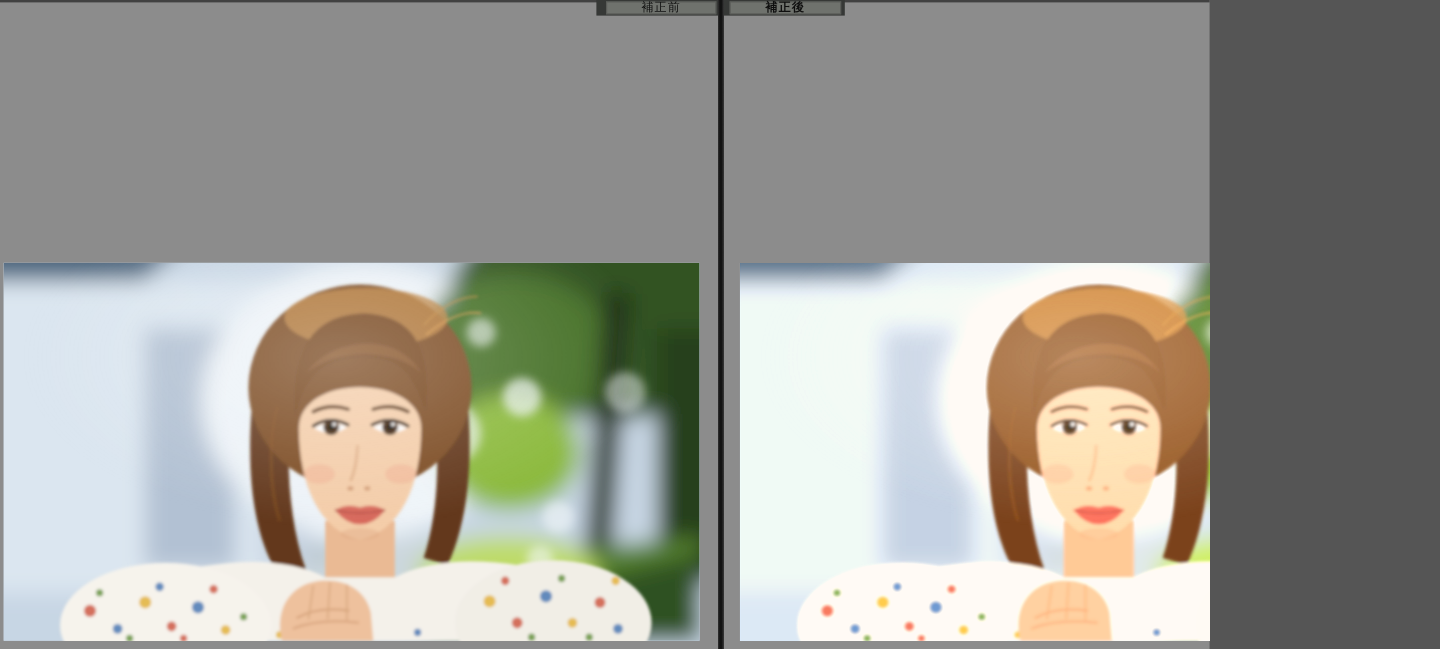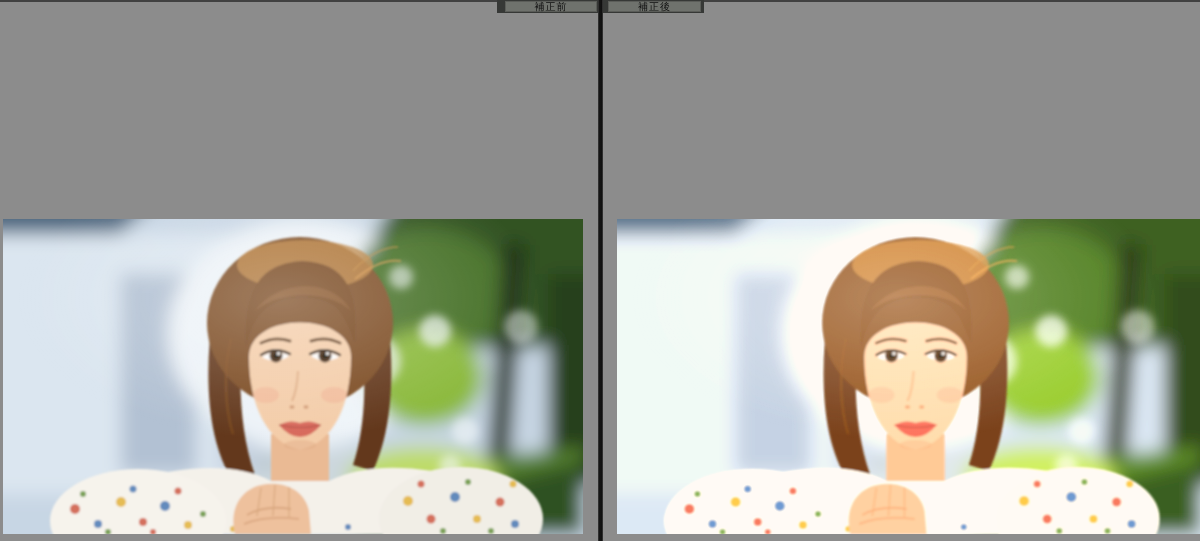--- a/index.html
+++ b/index.html
@@ -1,18 +1,18 @@
 <!DOCTYPE html>
 <html><head>
 <meta charset="utf-8">
 <style>
   html,body{margin:0;padding:0;background:#555;}
   .app{
     position:relative;
-    width:1200px;height:541px;
+    width:1008px;height:541px;
     background:#8c8c8c;
     overflow:hidden;
     font-family:"Liberation Sans","DejaVu Sans",sans-serif;
   }
   .top-strip{
     position:absolute;left:0;top:0;width:1200px;height:2px;
     background:#414141;z-index:3;
   }
   .tab-bar{
     position:absolute;left:497px;top:0;width:207px;height:13px;
@@ -22,21 +22,21 @@
     position:absolute;top:1px;height:11px;
     background:#6f726d;
     color:#0f0f0f;
     font-size:10px;line-height:11px;text-align:center;
     letter-spacing:1px;
     box-shadow:inset 0 0 0 1px rgba(0,0,0,0.18);
     z-index:5;
     user-select:none;
   }
   .tab--before{left:505px;width:92px;}
-  .tab--after{left:608px;width:93px;}
+  .tab--after{left:608px;width:93px;font-weight:bold;}
   .divider{
     position:absolute;left:598px;top:0;width:5px;height:541px;
     background:linear-gradient(to right,#3e3e3e 0%,#151515 30%,#101010 70%,#3e3e3e 100%);
     z-index:6;
   }
   .photo{
     position:absolute;top:219px;height:315px;
     background:#c7d6e4;
     overflow:hidden;
   }

